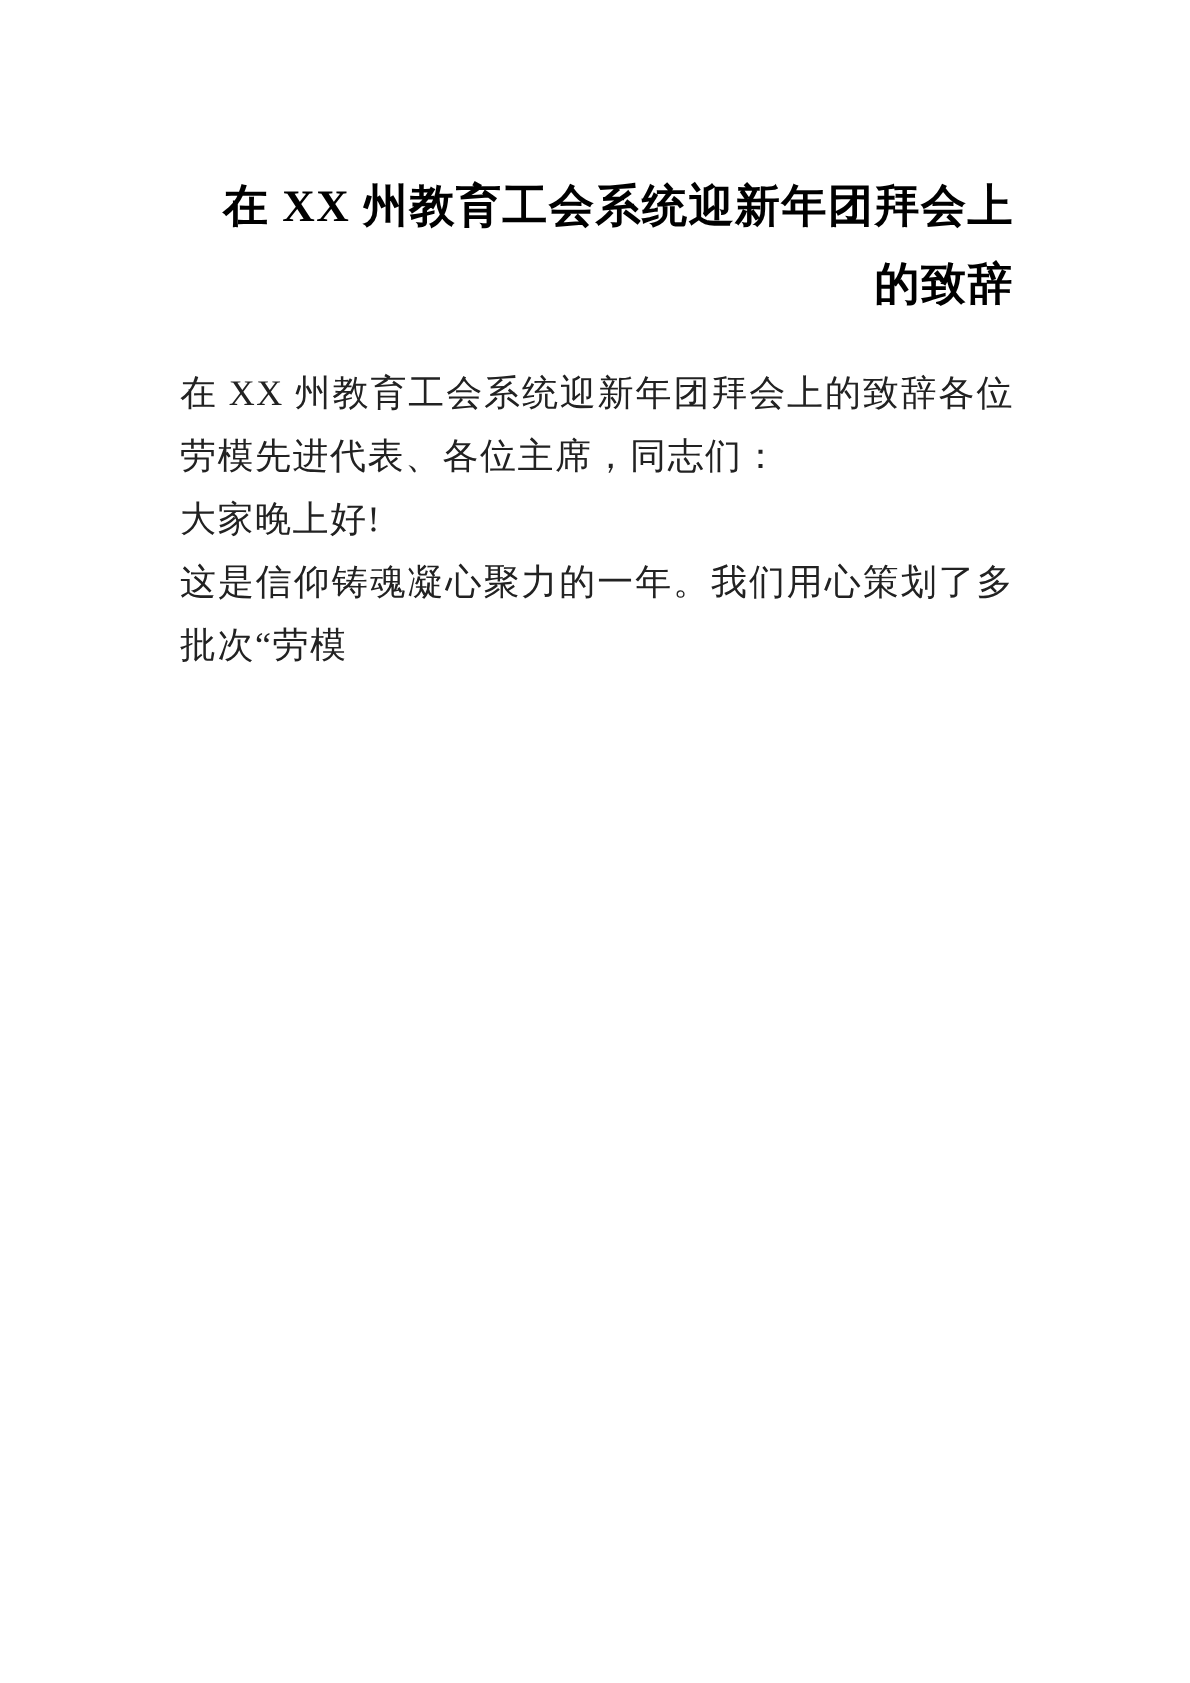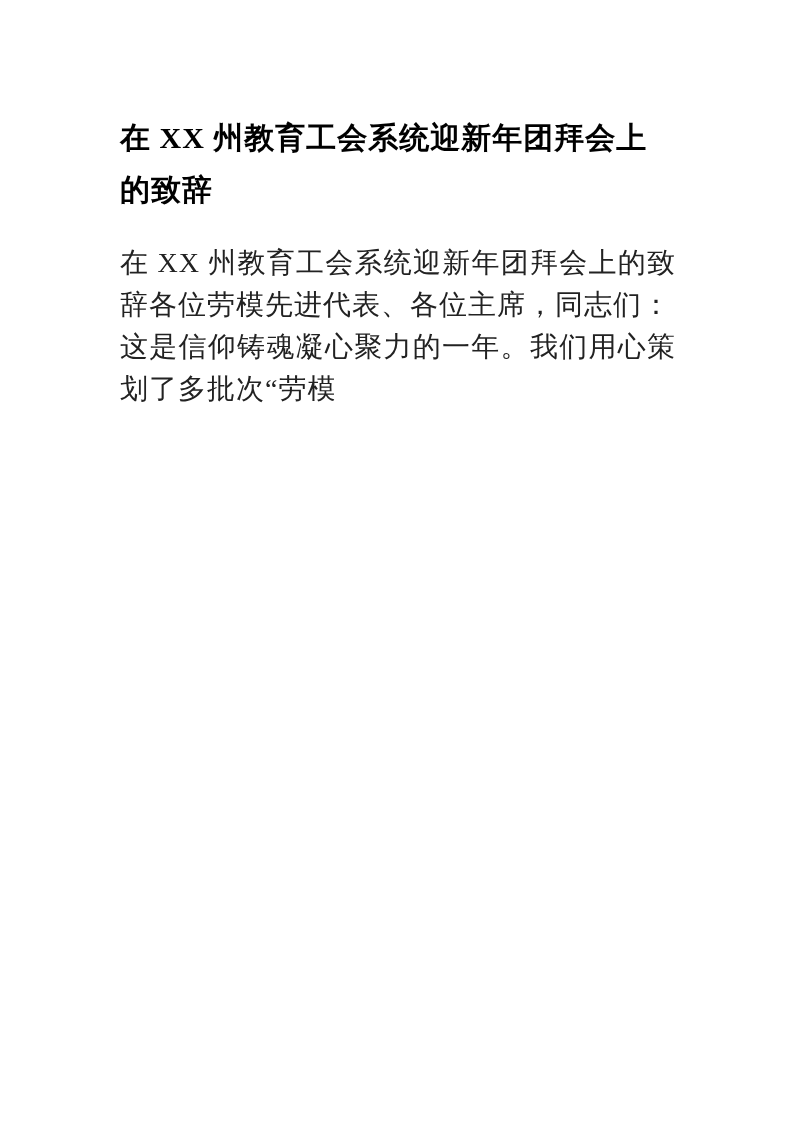--- a/index.html
+++ b/index.html
@@ -15,39 +15,40 @@
     color: #1c1c1c;
     padding: 112px 117px 0 120px;
     overflow: hidden;
   }
 
   .doc-title {
     font-family: "Liberation Serif", "DejaVu Serif", serif;
     font-size: 30px;
     font-weight: 700;
     color: #000000;
-    text-align: left;
+    text-align: right;
     line-height: 52px;
     letter-spacing: 1px;
     margin-bottom: 26px;
   }
 
   .doc-body p {
-    font-size: 28px;
+    font-size: 24px;
     line-height: 42px;
     letter-spacing: 1px;
     text-align: justify;
     text-justify: inter-character;
     color: #222222;
     font-weight: 400;
   }
 </style>
 </head>
 <body>
 
 <div class="page">
   <h1 class="doc-title">在 XX 州教育工会系统迎新年团拜会上的致辞</h1>
 
   <div class="doc-body">
     <p>在 XX 州教育工会系统迎新年团拜会上的致辞各位劳模先进代表、各位主席，同志们：</p>
+    <p>大家晚上好!</p>
     <p>这是信仰铸魂凝心聚力的一年。我们用心策划了多批次“劳模</p>
   </div>
 </div>
 
 </body></html>

